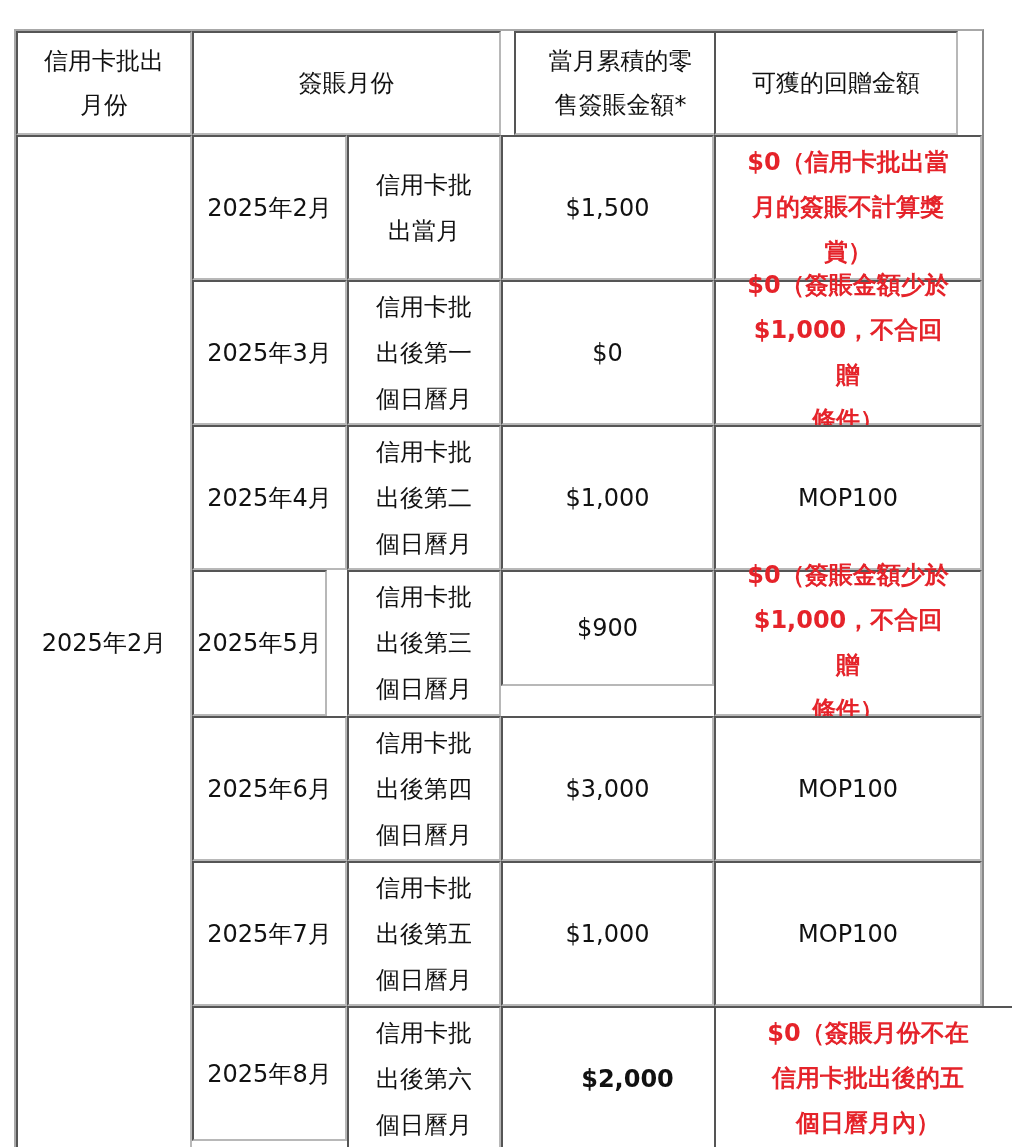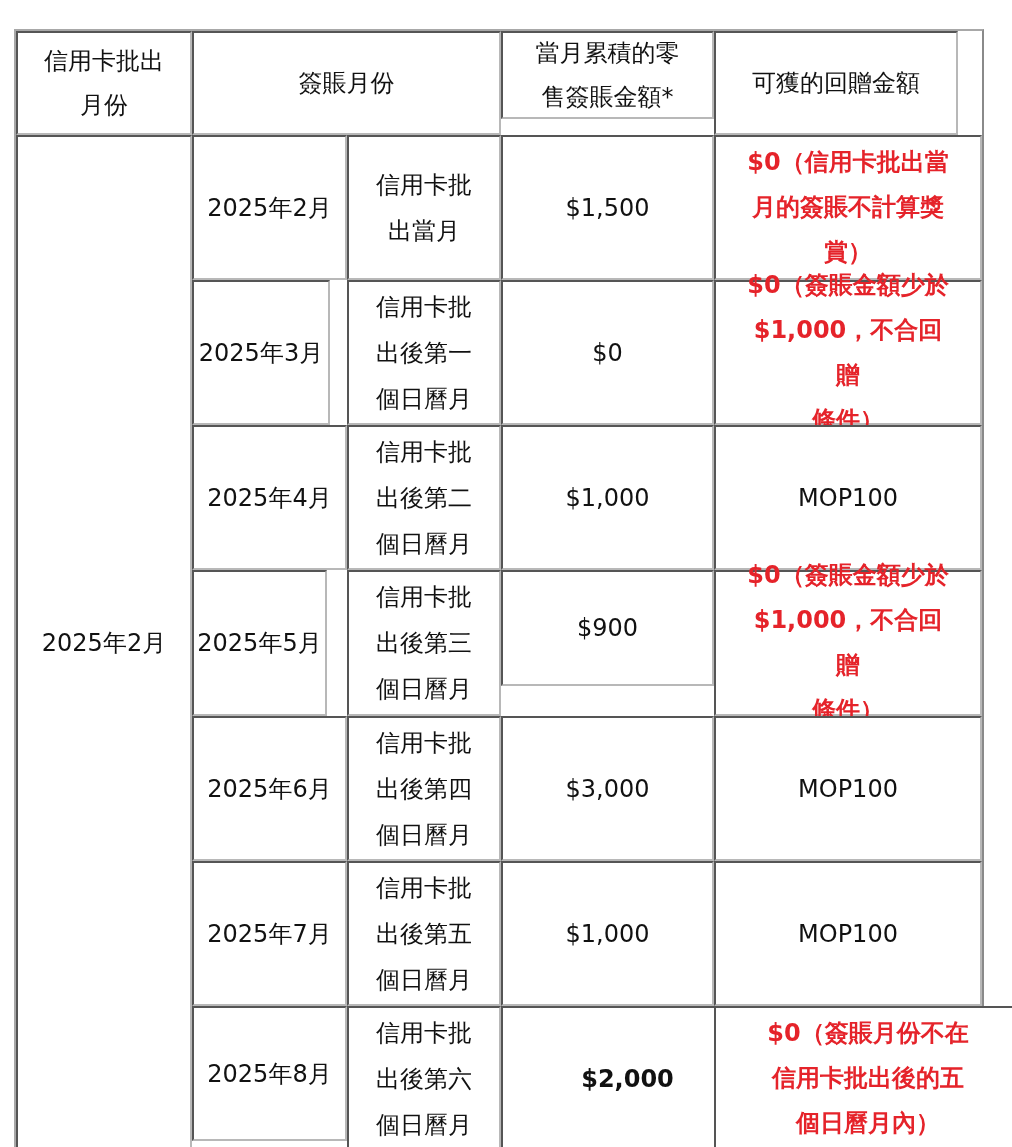--- a/index.html
+++ b/index.html
@@ -17,33 +17,33 @@
   .narrow { padding: 0 30px; }
 </style>
 </head>
 <body>
 
 <div class="table" id="tbl">
 
   <div class="cell hdr" style="left:0;top:0;width:176px;height:104px;white-space:pre-line">信用卡批出
 月份</div>
   <div class="cell hdr" style="left:176px;top:0;width:309px;height:104px">簽賬月份</div>
-  <div class="cell hdr" style="left:485px;top:0;width:213px;height:88px;white-space:pre-line">當月累積的零
+  <div class="cell hdr" style="left:498px;top:0;width:213px;height:104px;white-space:pre-line">當月累積的零
 售簽賬金額*</div>
   <div class="cell hdr" style="left:698px;top:0;width:244px;height:104px">可獲的回贈金額</div>
 
   <div class="cell t" style="left:0;top:104px;width:176px;height:1016px">2025年2月</div>
 <div class="cell t" style="left: 176px; top: 104px; width: 155px; height: 145px; white-space: pre-line;">2025年2月</div>
     <div class="cell t" style="left: 331px; top: 104px; width: 154px; height: 145px; white-space: pre-line;">信用卡批
 出當月</div>
     <div class="cell t" style="left: 485px; top: 104px; width: 213px; height: 145px; white-space: pre-line;">$1,500</div>
     <div class="cell red narrow" style="left: 698px; top: 104px; width: 268px; height: 145px; white-space: pre-line;">$0（信用卡批出當
 月的簽賬不計算獎
 賞）</div>
-    <div class="cell t" style="left: 176px; top: 249px; width: 138px; height: 145px; white-space: pre-line;">2025年3月</div>
+    <div class="cell t" style="left: 176px; top: 249px; width: 155px; height: 145px; white-space: pre-line;">2025年3月</div>
     <div class="cell t" style="left: 331px; top: 249px; width: 154px; height: 145px; white-space: pre-line;">信用卡批
 出後第一
 個日曆月</div>
     <div class="cell t" style="left: 485px; top: 249px; width: 213px; height: 145px; white-space: pre-line;">$0</div>
     <div class="cell red narrow" style="left: 698px; top: 249px; width: 268px; height: 145px; white-space: pre-line;">$0（簽賬金額少於
 $1,000，不合回贈
 條件）</div>
     <div class="cell t" style="left: 176px; top: 394px; width: 155px; height: 145px; white-space: pre-line;">2025年4月</div>
     <div class="cell t" style="left: 331px; top: 394px; width: 154px; height: 145px; white-space: pre-line;">信用卡批
 出後第二

